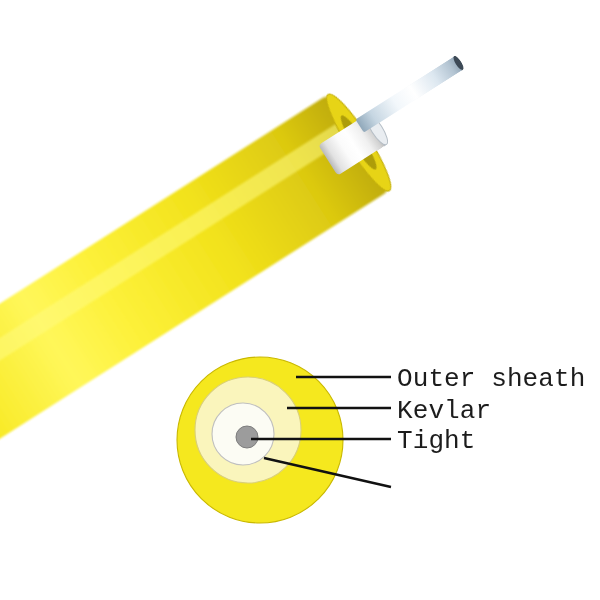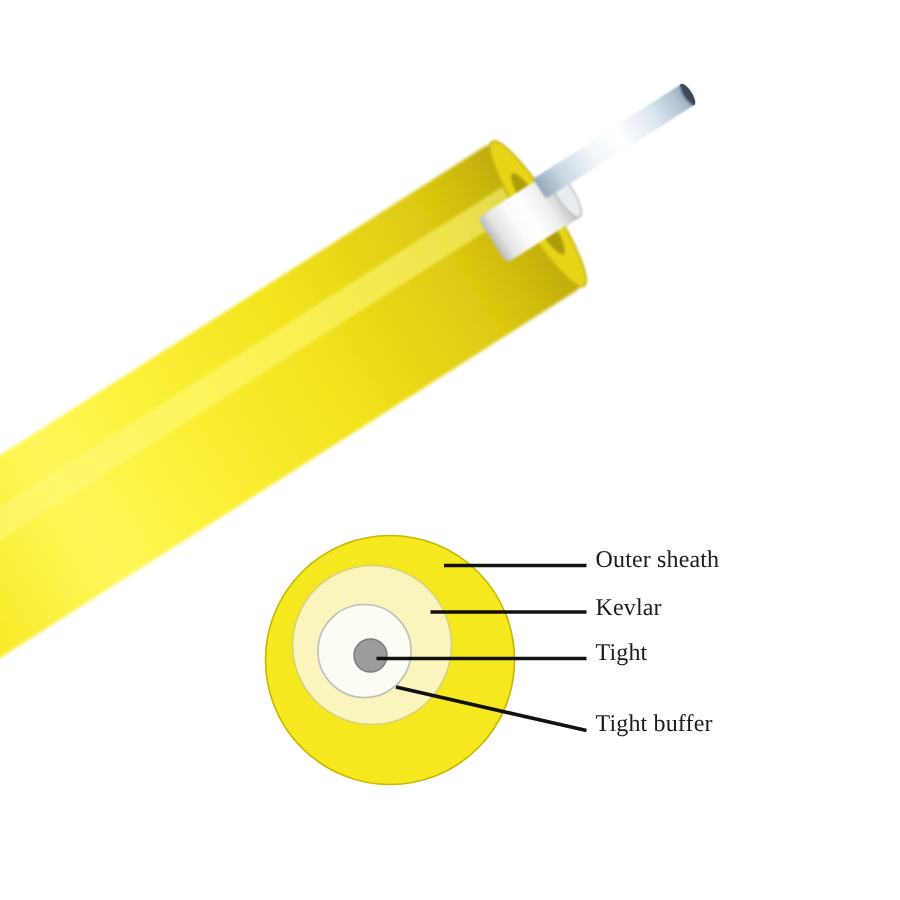--- a/index.html
+++ b/index.html
@@ -23,22 +23,22 @@
   #art {
     position: absolute;
     left: 0;
     top: 0;
     width: 600px;
     height: 600px;
     display: block;
   }
   .callout-label {
     position: absolute;
-    font-family: Liberation Serif, serif;
-    font-size: 16px;
+    font-family: Liberation Mono, monospace;
+    font-size: 26px;
     line-height: 1;
     color: #1c1c1c;
     white-space: nowrap;
     letter-spacing: 0.1px;
   }
   #label-outer-sheath { left: 397px; top: 366px; }
   #label-kevlar       { left: 397px; top: 398px; }
   #label-fiber        { left: 397px; top: 428px; }
   #label-tight-buffer { left: 397px; top: 475px; }
 </style>
@@ -152,15 +152,14 @@
       <line x1="264" y1="458" x2="391" y2="487" stroke="#111111"></line>
     </g>
   </svg>
 
   <div class="callout-label" id="label-outer-sheath" style="left: 397px; top: 366px; color: rgb(28, 28, 28);">Outer sheath</div>
 
   <div class="callout-label" id="label-kevlar" style="left: 397px; top: 398px; color: rgb(28, 28, 28);">Kevlar</div>
 
   <div class="callout-label" id="label-fiber" style="left: 397px; top: 428px; color: rgb(28, 28, 28);">Tight</div>
 
-  <div class="callout-label" id="label-tight-buffer" style="left: 397px; top: 475px; color: rgb(28, 28, 28);">Tight buffer</div>
 
 </div>
 
 </body></html>

